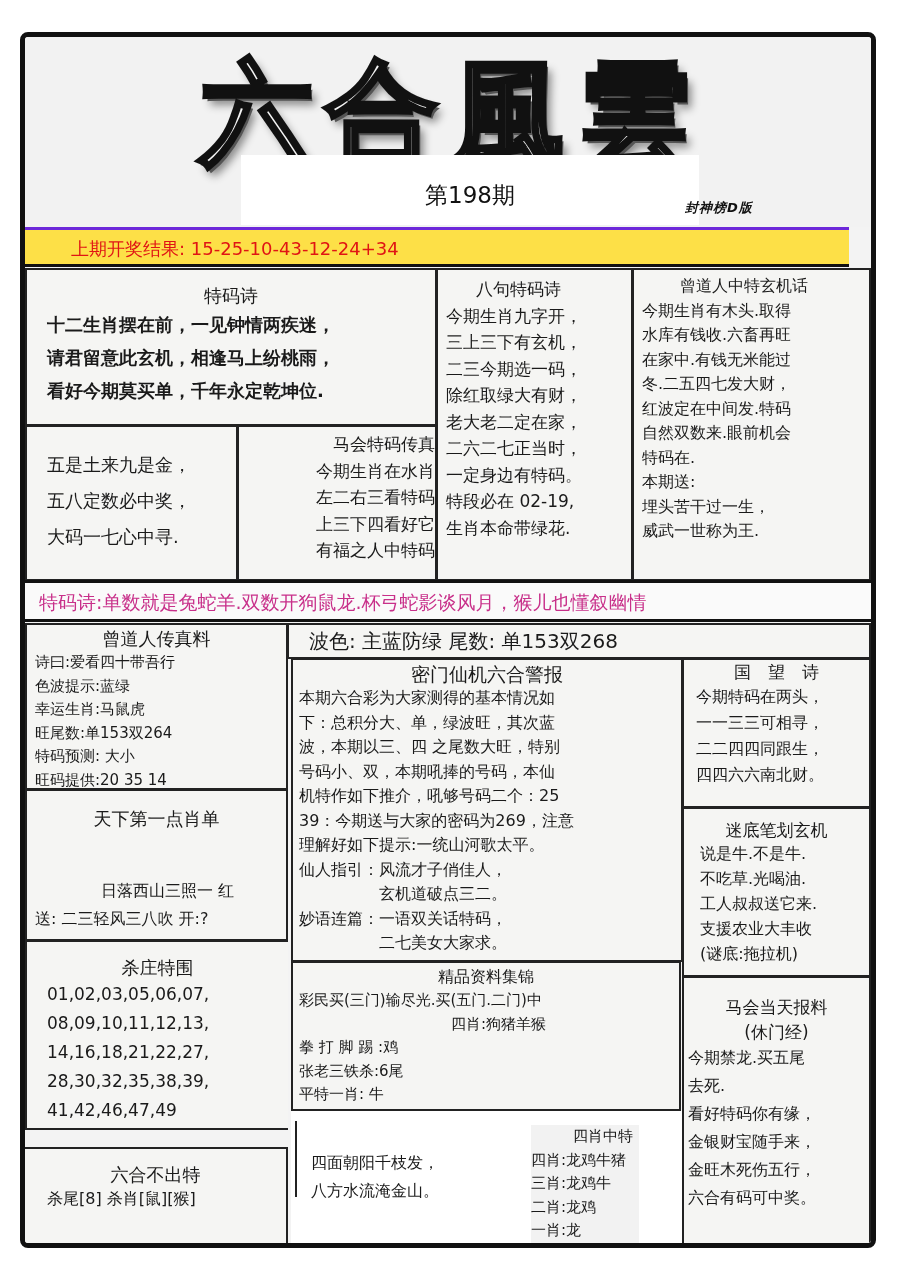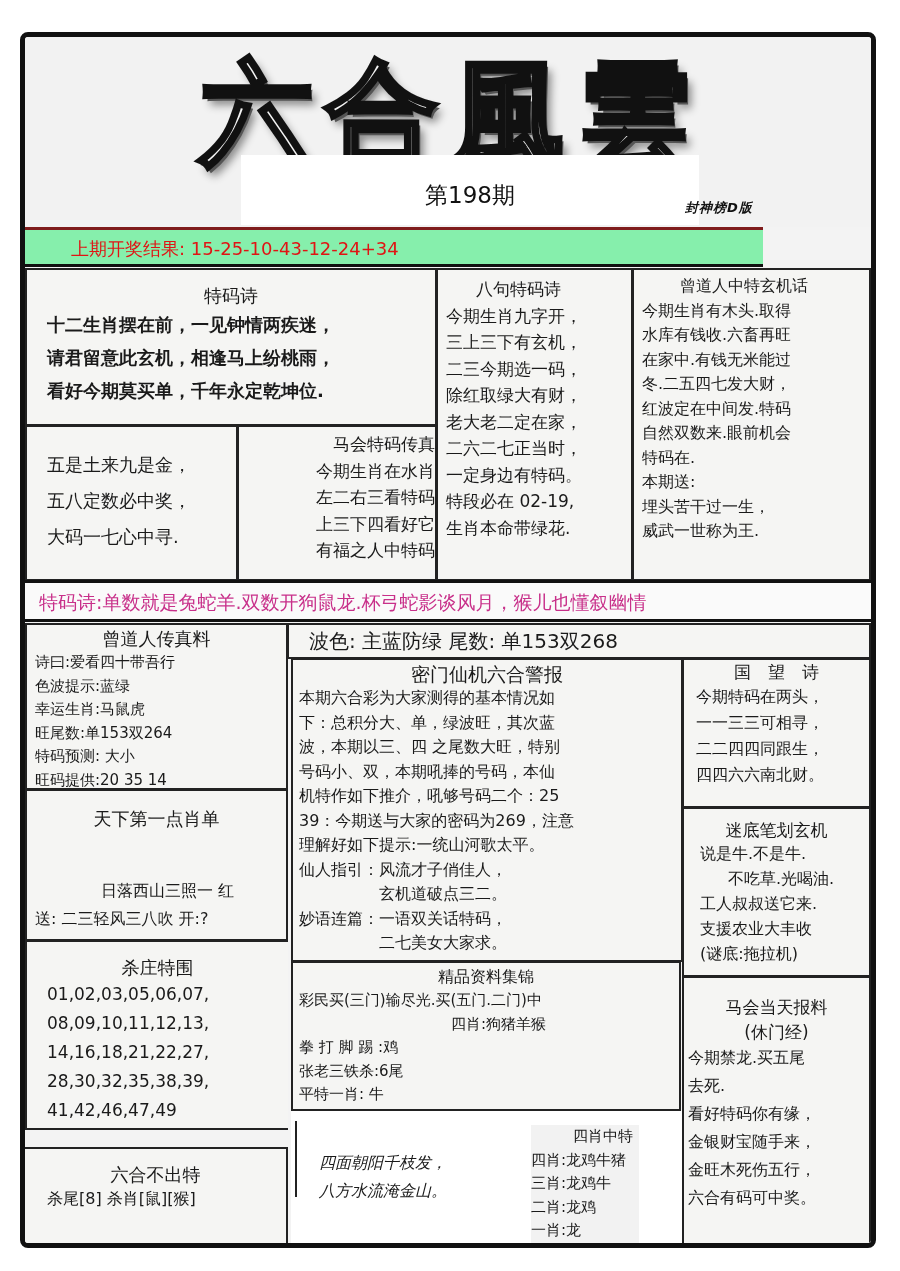--- a/index.html
+++ b/index.html
@@ -13,22 +13,22 @@
   .header { left: 0; top: 0; width: 846px; height: 190px; background: #f2f2f2; }
   .logo { position: absolute; left: 175px; top: 20px; font-family: "DejaVu Serif", serif;
           font-size: 112px; font-weight: bold; letter-spacing: 14px; color: #f4f4f4;
           -webkit-text-stroke: 4px #111;
           text-shadow: 3px 4px 0 #555, 6px 8px 8px rgba(0,0,0,0.45); line-height: 1; }
   .issue-band { position: absolute; left: 216px; top: 118px; width: 458px; height: 70px; background: #fff; }
   .issue { position: absolute; left: 216px; top: 143px; width: 458px; text-align: center;
            font-size: 23px; color: #111; }
   .edition { position: absolute; left: 660px; top: 162px; font-size: 13px; font-style: italic;
              font-weight: bold; color: #111; letter-spacing: 1px; }
-  .result-bar { left: 0; top: 190px; width: 738px; height: 40px; background: #86efac;
-                border-top: 3px solid #7f1d1d; border-bottom: 3px solid #111; }
+  .result-bar { left: 0; top: 190px; width: 824px; height: 40px; background: #fde047;
+                border-top: 3px solid #6d28d9; border-bottom: 3px solid #111; }
   .result { position: absolute; left: 46px; top: 7px; font-size: 18px; color: #e01414; }
   .title { text-align: center; font-size: 18px; line-height: 24px; }
   .line { font-size: 18px; line-height: 33px; white-space: nowrap; }
   .line-m { font-size: 17px; line-height: 26.5px; white-space: nowrap; }
   .line-s { font-size: 15px; line-height: 23.5px; white-space: nowrap; }
   .line-sm { font-size: 16px; line-height: 24.5px; white-space: nowrap; }
   .pink { left: 0; top: 543px; width: 846px; height: 42px; background: #fafafa;
           border-top: 3px solid #111; border-bottom: 3px solid #111; }
   .pink span { position: absolute; left: 14px; top: 7px; font-size: 19px; color: #c8308a; white-space: nowrap; }
   .bose { position: absolute; left: 20px; top: 3px; font-size: 20px; white-space: nowrap; }
@@ -178,21 +178,21 @@
       <div class="line-s">彩民买(三门)输尽光.买(五门.二门)中</div>
       <div class="line-s" style="padding-left:152px;">四肖:狗猪羊猴</div>
       <div class="line-s">拳 打 脚 踢 :鸡</div>
       <div class="line-s">张老三铁杀:6尾</div>
       <div class="line-s">平特一肖: 牛</div>
     </div>
   </div>
 
   <div class="abs white" style="left:266px;top:1074px;width:392px;height:132px;">
     <div class="abs" style="left:4px;top:10px;height:76px;border-left:2px solid #222;"></div>
-    <div class="abs" style="left:28px;top:38px;font-style:italic;">
+    <div class="abs" style="left:20px;top:38px;">
       <div class="line-sm" style="line-height:28px;">四面朝阳千枝发，</div>
       <div class="line-sm" style="line-height:28px;">八方水流淹金山。</div>
     </div>
     <div class="abs" style="left:240px;top:14px;background:#f2f2f2;padding-right:6px;">
       <div class="line-s" style="padding-left:42px;">四肖中特</div>
       <div class="line-s">四肖:龙鸡牛猪</div>
       <div class="line-s">三肖:龙鸡牛</div>
       <div class="line-s">二肖:龙鸡</div>
       <div class="line-s">一肖:龙</div>
     </div>
@@ -205,21 +205,21 @@
       <div class="line-sm" style="line-height:26px;">一一三三可相寻，</div>
       <div class="line-sm" style="line-height:26px;">二二四四同跟生，</div>
       <div class="line-sm" style="line-height:26px;">四四六六南北财。</div>
     </div>
   </div>
 
   <div class="box" style="left:657px;top:770px;width:189px;height:170px;">
     <div class="title" style="font-size:17px;margin-top:10px;line-height:22px;">迷底笔划玄机</div>
     <div style="padding-left:16px;">
       <div class="line-sm" style="line-height:25px;">说是牛.不是牛.</div>
-      <div class="line-sm" style="line-height:25px;margin-left:28px;">不吃草.光喝油.</div>
+      <div class="line-sm" style="line-height:25px;">不吃草.光喝油.</div>
       <div class="line-sm" style="line-height:25px;">工人叔叔送它来.</div>
       <div class="line-sm" style="line-height:25px;">支援农业大丰收</div>
       <div class="line-sm" style="line-height:25px;">(谜底:拖拉机)</div>
     </div>
   </div>
 
   <div class="box" style="left:657px;top:939px;width:189px;height:272px;border-bottom:none;">
     <div class="title" style="font-size:17px;margin-top:16px;line-height:26px;">马会当天报料</div>
     <div class="title" style="font-size:17px;line-height:24px;">(休门经)</div>
     <div style="padding-left:4px;">

